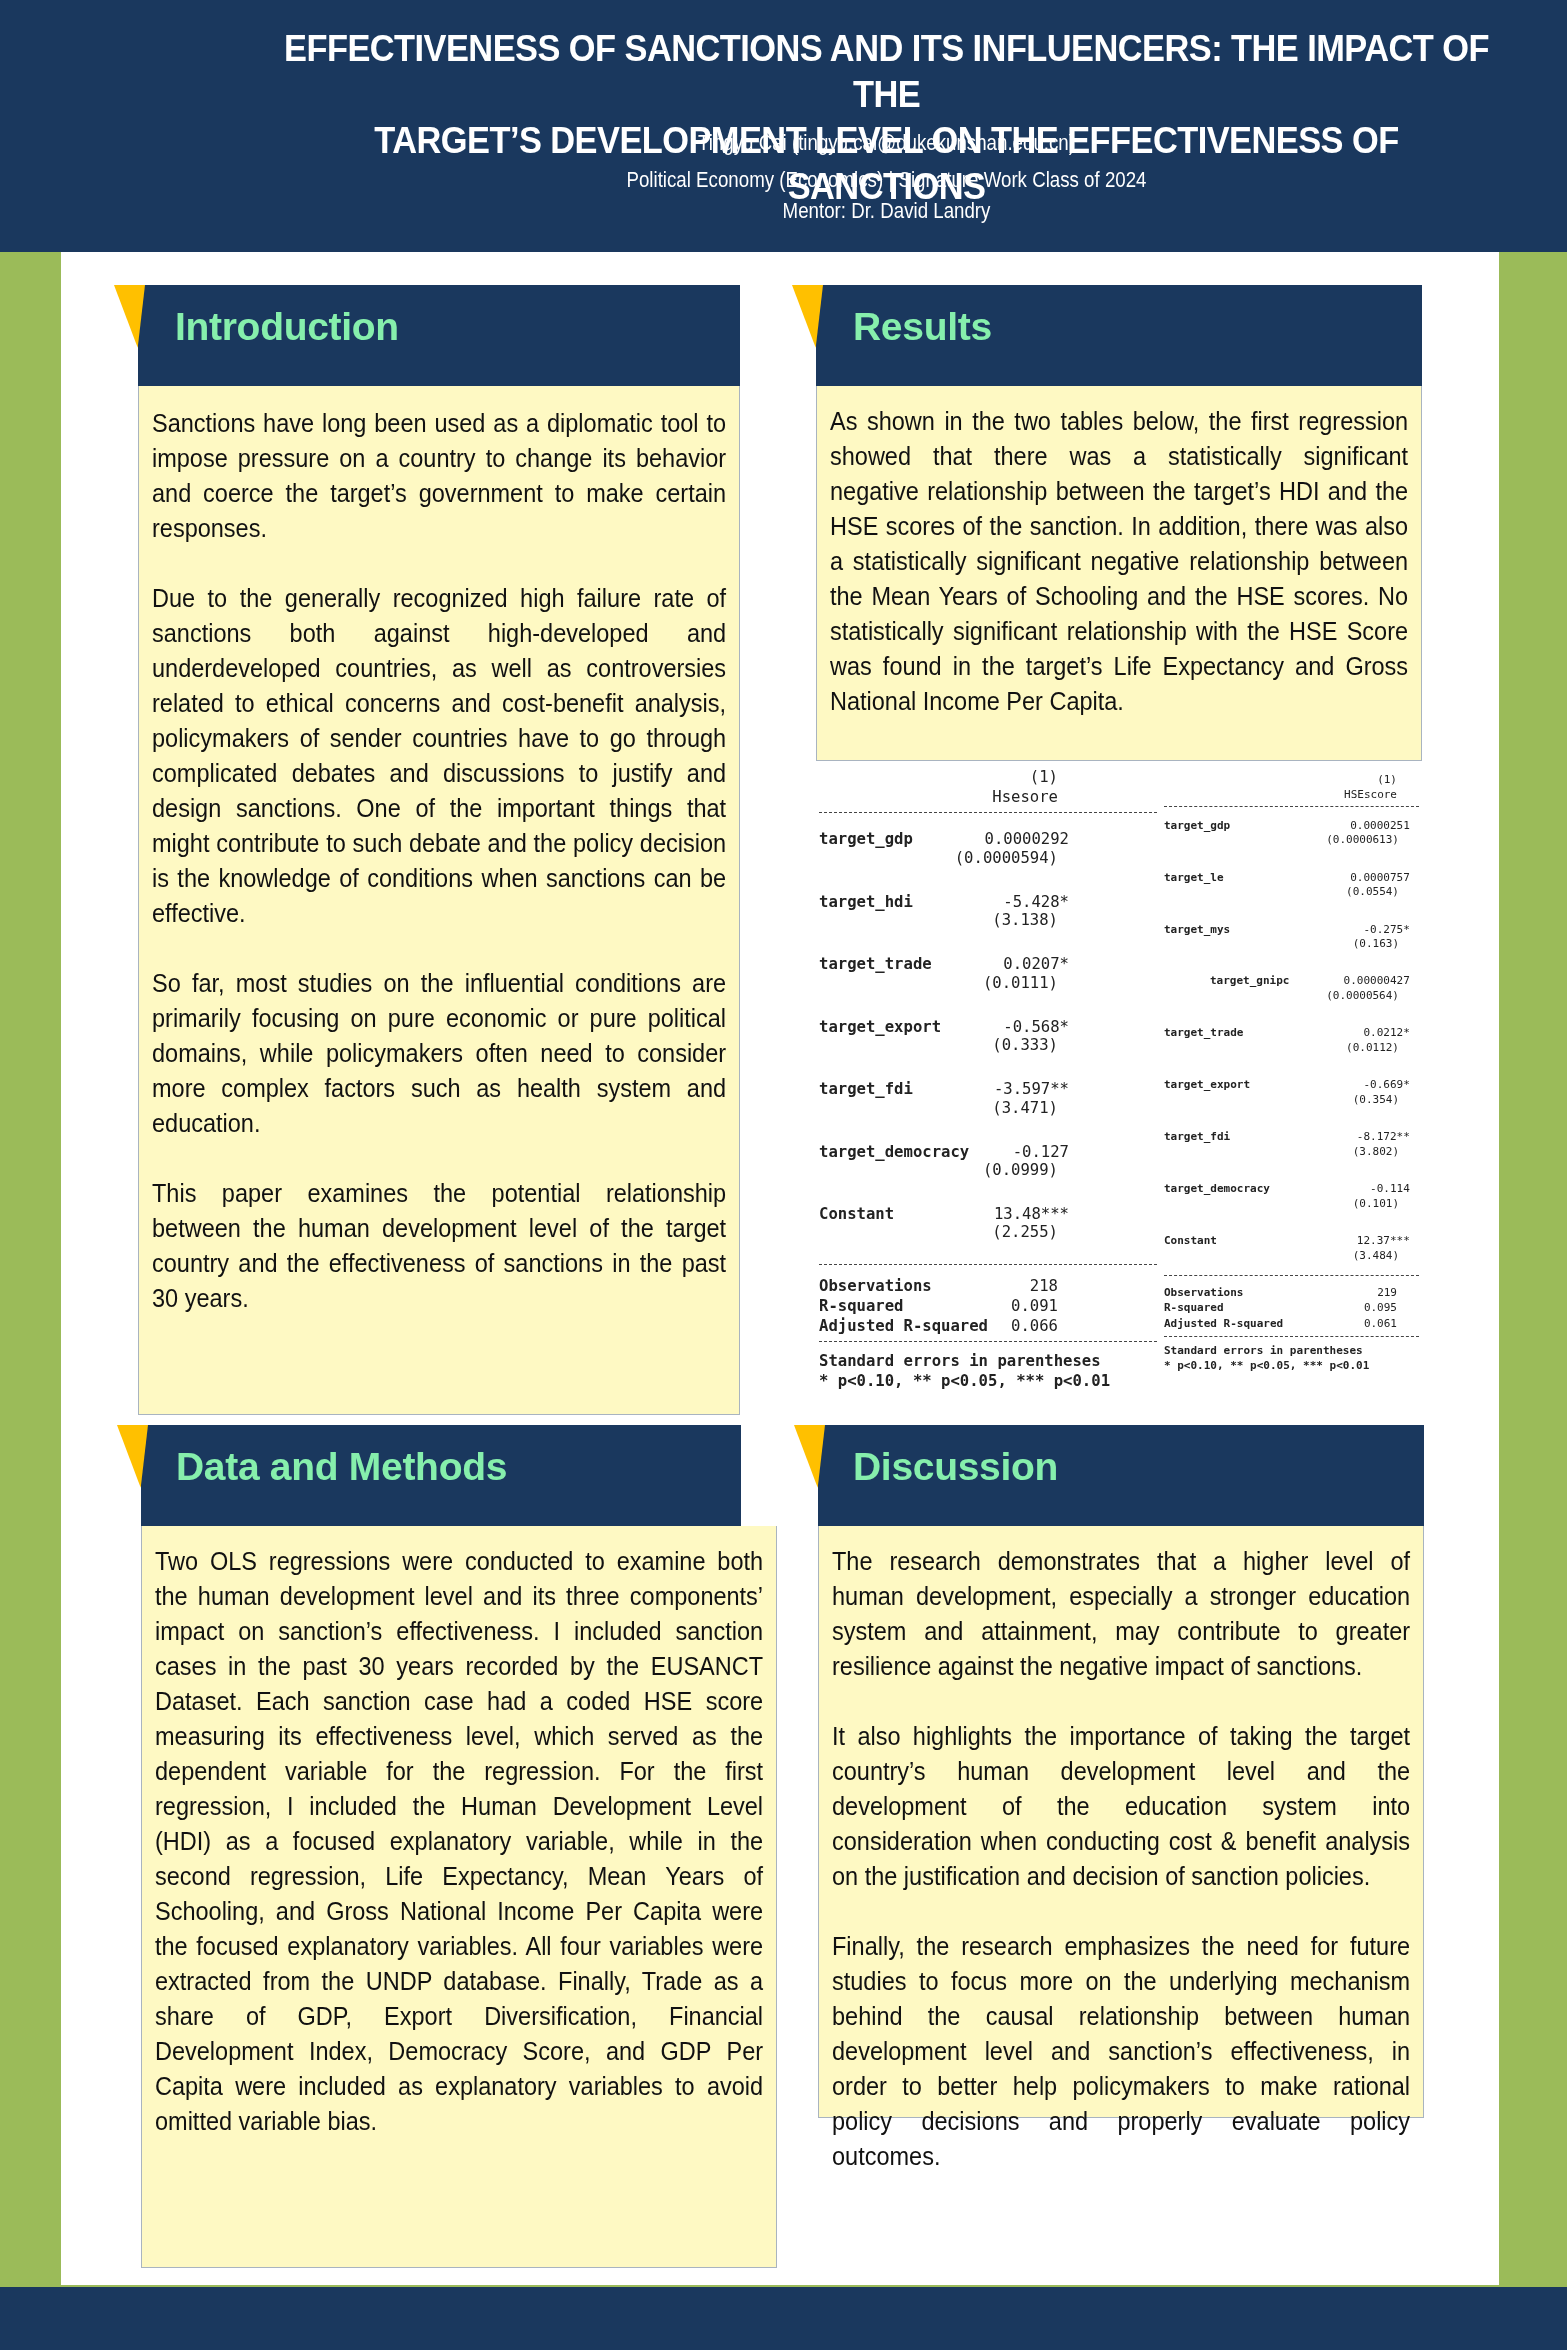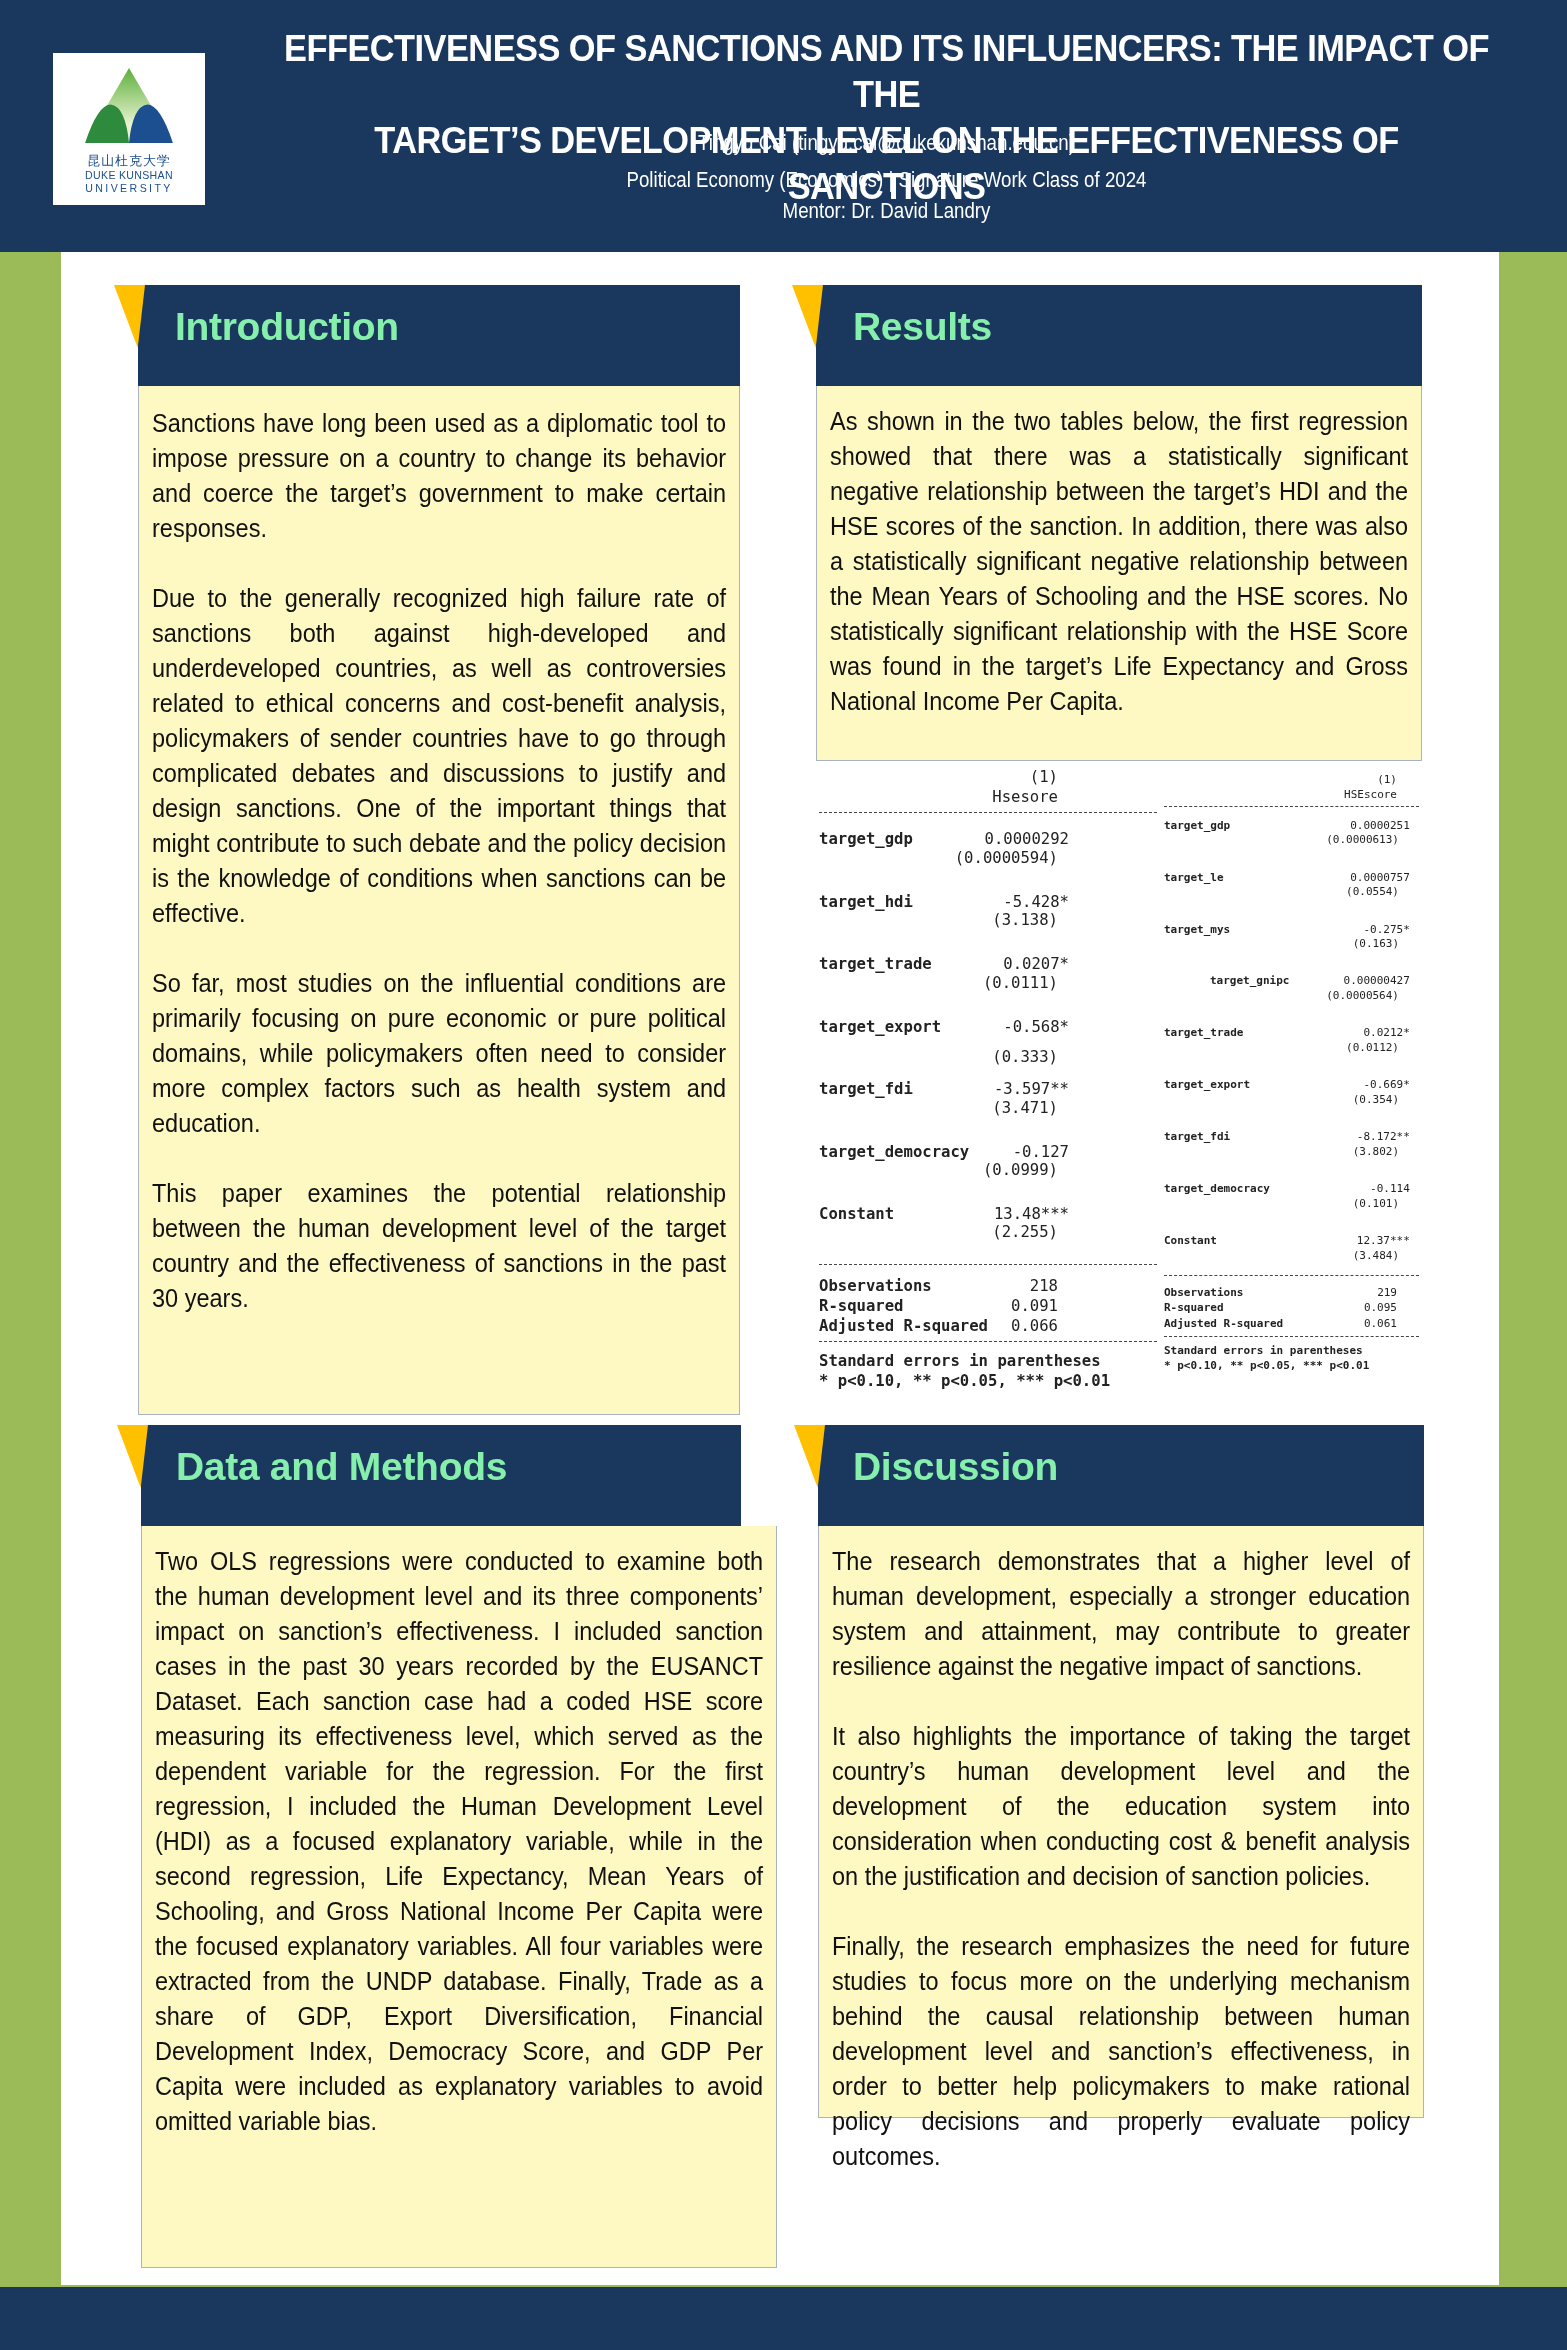--- a/index.html
+++ b/index.html
@@ -41,36 +41,20 @@
   .reg .val { position: absolute; text-align: right; }
   .reg .se { position: absolute; text-align: right; }
   .reg .rule { position: absolute; left: 0; border-top: 1.4px dashed #444; }
   .reg1 { left: 819px; top: 768px; width: 338px; height: 624px; font-size: 15.6px; }
   .reg2 { left: 1164px; top: 771px; width: 255px; height: 624px; font-size: 11px; }
 </style>
 </head>
 <body>
 
 <div class="header">
-  <div class="logo-box">
-    <svg class="logo-mark" viewBox="0 0 96 82">
-      <defs>
-        <linearGradient id="gtop" x1="0" y1="0" x2="0" y2="1">
-          <stop offset="0" stop-color="#5cae3a"></stop>
-          <stop offset="0.75" stop-color="#e8f3d0"></stop>
-        </linearGradient>
-      </defs>
-      <polygon points="48,0 96,82 0,82" fill="url(#gtop)"></polygon>
-      <path d="M0,82 Q14,40 28,40 Q44,42 48,82 Z" fill="#2e8b3e"></path>
-      <path d="M48,82 Q52,42 68,40 Q82,40 96,82 Z" fill="#1b4f8f"></path>
-    </svg>
-    <div class="logo-cn">昆山杜克大学</div>
-    <div class="logo-en1">DUKE KUNSHAN</div>
-    <div class="logo-en2">UNIVERSITY</div>
-  </div>
   <div class="title">
     <div>EFFECTIVENESS OF SANCTIONS AND ITS INFLUENCERS: THE IMPACT OF THE</div>
     <div>TARGET’S DEVELOPMENT LEVEL ON THE EFFECTIVENESS OF SANCTIONS</div>
   </div>
   <div class="subline author">Tingyu Cai (tingyu.cai@dukekunshan.edu.cn)</div>
   <div class="subline program">Political Economy (Economics) | Signature Work Class of 2024</div>
   <div class="subline mentor">Mentor: Dr. David Landry</div>
 </div>
 
 <div class="content"></div>
@@ -122,21 +106,21 @@
     <div class="val" style="top: 62px; right: 88px;">0.0000292</div>
     <div class="se" style="top: 81px; right: 99px;">(0.0000594)</div>
     <div class="lbl" style="top: 125px;">target_hdi</div>
     <div class="val" style="top: 125px; right: 88px;">-5.428*</div>
     <div class="se" style="top: 143px; right: 99px;">(3.138)</div>
     <div class="lbl" style="top: 187px;">target_trade</div>
     <div class="val" style="top: 187px; right: 88px;">0.0207*</div>
     <div class="se" style="top: 206px; right: 99px;">(0.0111)</div>
     <div class="lbl" style="top: 250px;">target_export</div>
     <div class="val" style="top: 250px; right: 88px;">-0.568*</div>
-    <div class="se" style="top: 268px; right: 99px; margin-top: 12px;">(0.333)</div>
+    <div class="se" style="top: 268px; right: 99px;">(0.333)</div>
     <div class="lbl" style="top: 312px;">target_fdi</div>
     <div class="val" style="top: 312px; right: 88px;">-3.597**</div>
     <div class="se" style="top: 331px; right: 99px;">(3.471)</div>
     <div class="lbl" style="top: 375px;">target_democracy</div>
     <div class="val" style="top: 375px; right: 88px;">-0.127</div>
     <div class="se" style="top: 393px; right: 99px;">(0.0999)</div>
     <div class="lbl" style="top: 437px;">Constant</div>
     <div class="val" style="top: 437px; right: 88px;">13.48***</div>
     <div class="se" style="top: 455px; right: 99px;">(2.255)</div>
     <div class="rule" style="top: 496px; width: 338px;"></div>

